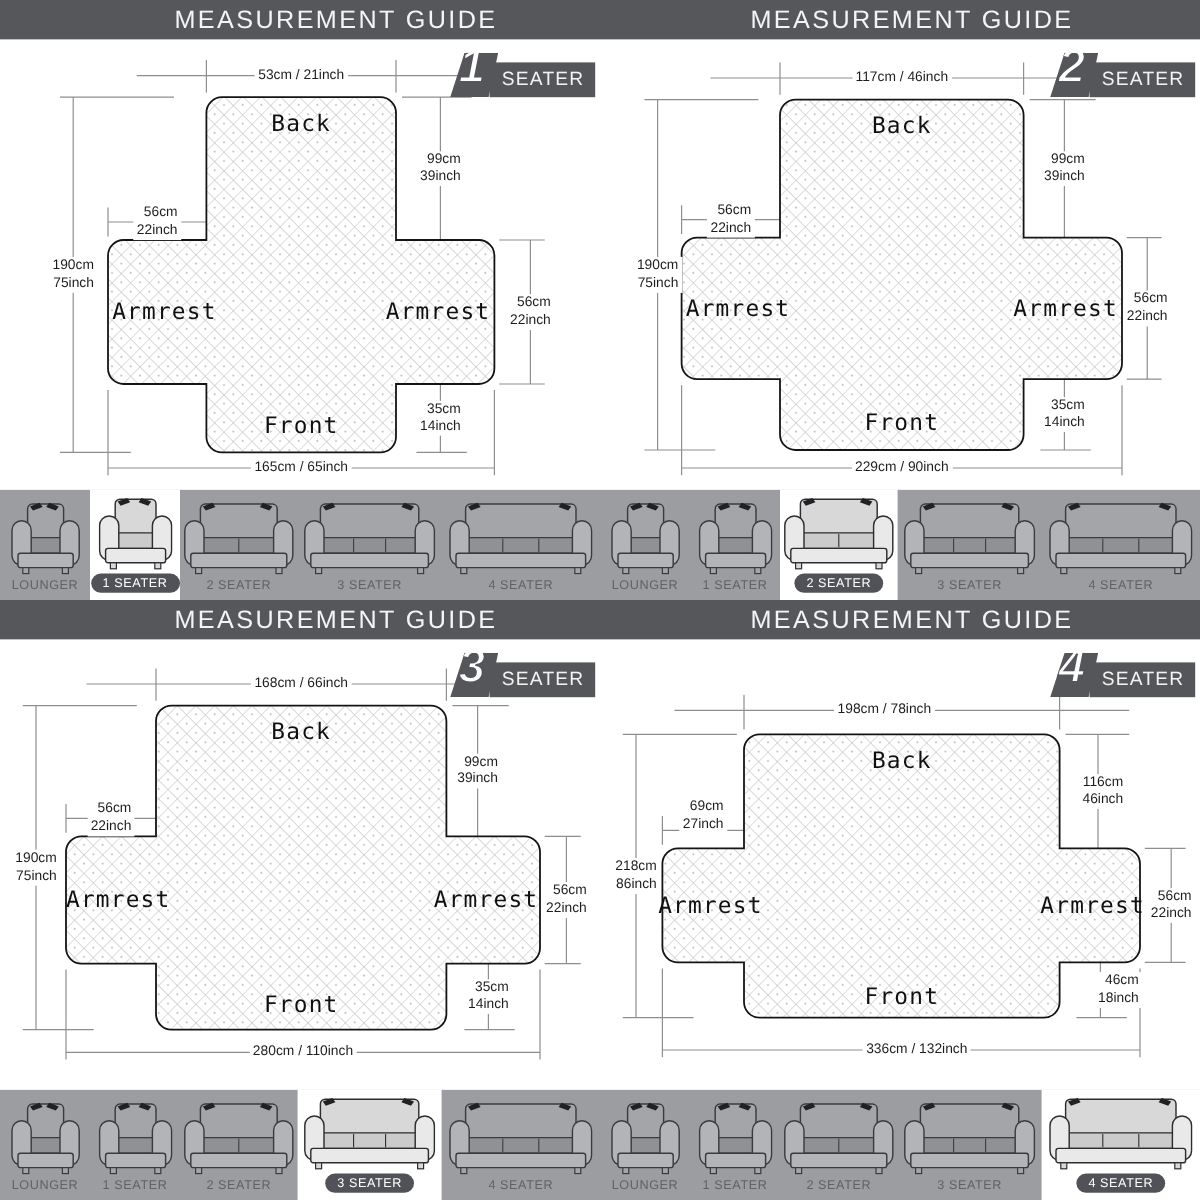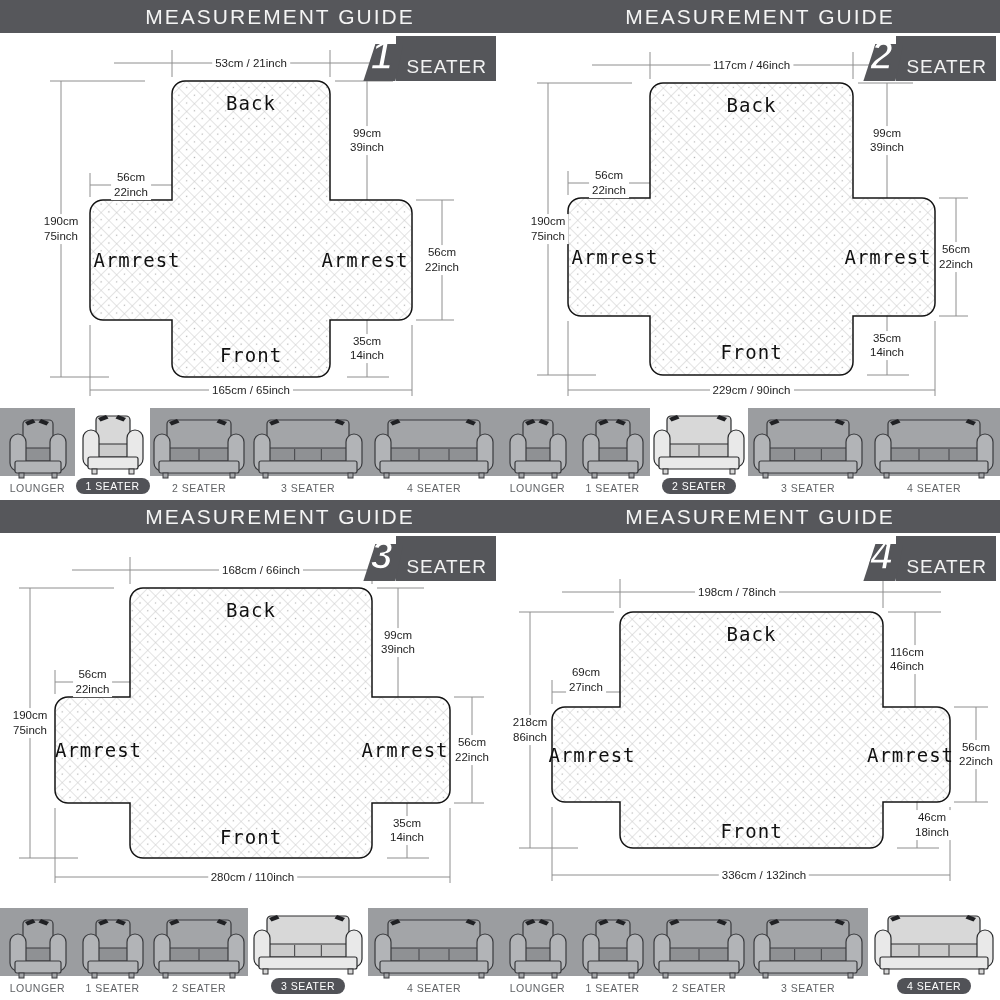--- a/index.html
+++ b/index.html
@@ -5,35 +5,35 @@
   html,body{margin:0;padding:0;background:#fff;}
   .page{position:relative;width:1000px;height:1000px;background:#fff;overflow:hidden;
         font-family:"Liberation Sans",sans-serif;}
   .header-row{display:flex;height:33px;background:#56575b;align-items:center;padding-left:40px;}
   .header-title{width:500px;text-align:center;color:#f4f4f4;font-size:21px;
         letter-spacing:2px;font-weight:400;}
   .panels-row{display:flex;height:375px;}
   .panel{position:relative;width:500px;height:375px;background:#fff;}
   .panel svg.diagram{position:absolute;left:0;top:0;}
   .dim{position:absolute;transform:translate(-50%,-50%);font-size:11.5px;color:#1d1d1d;
-        text-align:center;line-height:1.3;background:#fff;padding:0 3px;white-space:nowrap;}
+        text-align:right;line-height:1.3;background:#fff;padding:0 3px;white-space:nowrap;}
   .part-label{position:absolute;transform:translate(-50%,-50%);
         font-family:"DejaVu Sans Mono","Liberation Mono",monospace;
         font-size:19px;color:#101010;letter-spacing:1px;}
   .badge{position:absolute;top:11px;right:4px;display:flex;align-items:flex-end;height:37px;}
   .badge .num-box{position:relative;width:40px;height:37px;background:#55565a;
         clip-path:polygon(30% 0,100% 0,80% 100%,0 100%);z-index:2;}
   .badge .num{position:absolute;left:7px;top:-9px;font-style:italic;font-weight:bold;
         font-size:40px;line-height:1;color:#ffffff;z-index:3;
         -webkit-text-stroke:1.5px #55565a;}
   .badge .badge-label{background:#55565a;color:#f2f2f2;height:29px;display:flex;
-        align-items:center;padding:16px 9px 0 10px;font-size:19px;letter-spacing:1px;
+        align-items:center;padding:0 9px 0 10px;font-size:16px;letter-spacing:1px;
         margin-left:-7px;}
   .strips-row{display:flex;height:92px;}
-  .strip{display:flex;width:500px;height:68px;background:#9b9da0;}
+  .strip{display:flex;width:500px;height:92px;background:#9b9da0;}
   .thumb{display:flex;flex-direction:column;align-items:center;justify-content:flex-end;
         padding-bottom:6px;box-sizing:border-box;height:92px;}
   .thumb.active{background:#ffffff;}
   .thumb-label{font-size:10.5px;color:#606265;margin-top:3px;letter-spacing:0.5px;white-space:nowrap;}
   .thumb.active .thumb-label{background:#515257;color:#fff;border-radius:10px;padding:2px 10px;}
 </style>
 </head>
 <body>
 
 <div class="page">
@@ -302,21 +302,21 @@
         <div class="badge">
     <div class="num-box">
       <span class="num">3</span>
           </div>
     <div class="badge-label">SEATER</div>
         </div>
         <div class="part-label" style="left:251px;top:77px">Back</div>
         <div class="part-label" style="left:98.5px;top:217px">Armrest</div>
         <div class="part-label" style="left:405px;top:217px">Armrest</div>
         <div class="part-label" style="left:251px;top:303.5px">Front</div>
-        <div class="dim" style="left:261px;top:37px">168cm / 66inch</div>
+        <div class="dim" style="left:251px;top:37px">168cm / 66inch</div>
         <div class="dim" style="left:398px;top:109.5px"><span>99cm</span><br><span>39inch</span></div>
         <div class="dim" style="left:92.5px;top:149px"><span>56cm</span><br><span>22inch</span></div>
         <div class="dim" style="left:30px;top:190px"><span>190cm</span><br><span>75inch</span></div>
         <div class="dim" style="left:472px;top:217px"><span>56cm</span><br><span>22inch</span></div>
         <div class="dim" style="left:407px;top:297.5px"><span>35cm</span><br><span>14inch</span></div>
         <div class="dim" style="left:252.5px;top:344px">280cm / 110inch</div>
       </div>
     <div class="panel" id="panel3">
         <svg class="diagram" width="500" height="375" viewBox="0 0 500 375" xmlns="http://www.w3.org/2000/svg">
   <defs>
@@ -339,21 +339,21 @@
     <div class="num-box">
       <span class="num">4</span>
           </div>
     <div class="badge-label">SEATER</div>
         </div>
         <div class="part-label" style="left:251.5px;top:101px">Back</div>
         <div class="part-label" style="left:92px;top:221.5px">Armrest</div>
         <div class="part-label" style="left:410.5px;top:221.5px">Armrest</div>
         <div class="part-label" style="left:251.5px;top:298px">Front</div>
         <div class="dim" style="left:237px;top:59px">198cm / 78inch</div>
-        <div class="dim" style="left:407px;top:126.5px"><span>116cm</span><br><span>46inch</span></div>
+        <div class="dim" style="left:419px;top:126.5px"><span>116cm</span><br><span>46inch</span></div>
         <div class="dim" style="left:86px;top:147px"><span>69cm</span><br><span>27inch</span></div>
         <div class="dim" style="left:30px;top:197px"><span>218cm</span><br><span>86inch</span></div>
         <div class="dim" style="left:476px;top:221.5px"><span>56cm</span><br><span>22inch</span></div>
         <div class="dim" style="left:432px;top:292px"><span>46cm</span><br><span>18inch</span></div>
         <div class="dim" style="left:264px;top:342px">336cm / 132inch</div>
       </div>
   </div>
 
   <div class="strips-row">
     <div class="strip" id="strip2">

